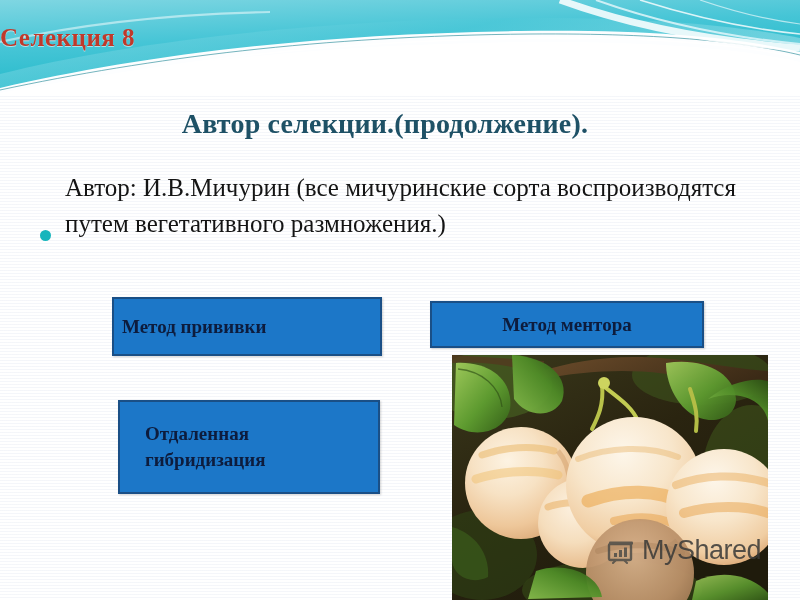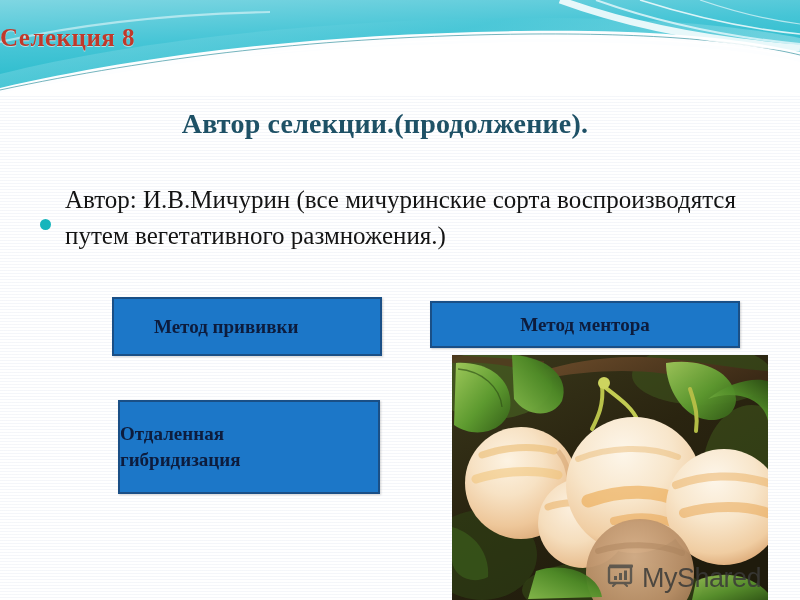--- a/index.html
+++ b/index.html
@@ -67,24 +67,24 @@
     font-weight: bold;
     font-size: 28px;
     color: #1e5166;
     letter-spacing: 0.2px;
   }
 
   
   #bullet-block {
     position: absolute;
     left: 40px;
-    top: 182px;
+    top: 170px;
     width: 730px;
     display: flex;
-    align-items: center;
+    align-items: flex-end;
   }
   #bullet-dot {
     flex: 0 0 auto;
     width: 11px;
     height: 11px;
     border-radius: 50%;
     background: #16b5bc;
     margin-top: 13px;
     margin-right: 14px;
   }
@@ -109,36 +109,37 @@
     font-family: "Liberation Serif", serif;
     font-weight: bold;
     font-size: 19px;
     line-height: 1.35;
   }
   #box-grafting {
     left: 112px;
     top: 297px;
     width: 270px;
     height: 59px;
-    padding-left: 40px;
+    padding-left: 8px;
     justify-content: flex-start;
   }
   #box-mentor {
     left: 430px;
     top: 301px;
-    width: 310px;
+    width: 274px;
     height: 47px;
     justify-content: center;
     text-align: center;
   }
   #box-hybrid {
     left: 118px;
     top: 400px;
     width: 262px;
     height: 94px;
+    padding-left: 25px;
     justify-content: flex-start;
   }
   .method-box .label {
     white-space: pre-line;
   }
 
   
   #photo {
     position: absolute;
     left: 452px;
@@ -148,24 +149,23 @@
     overflow: hidden;
     background: #2c2413;
   }
   #photo svg { display: block; }
 
   #watermark {
     position: absolute;
     left: 607px;
     top: 535px;
     display: flex;
-    align-items: flex-start;
+    align-items: flex-end;
     z-index: 5;
     pointer-events: none;
-    margin-top: 28px;
   }
   #watermark .wm-icon {
     width: 28px;
     height: 26px;
     margin-right: 7px;
     opacity: 0.82;
   }
   #watermark .wm-text {
     font-family: "Liberation Sans", sans-serif;
     font-size: 27px;

